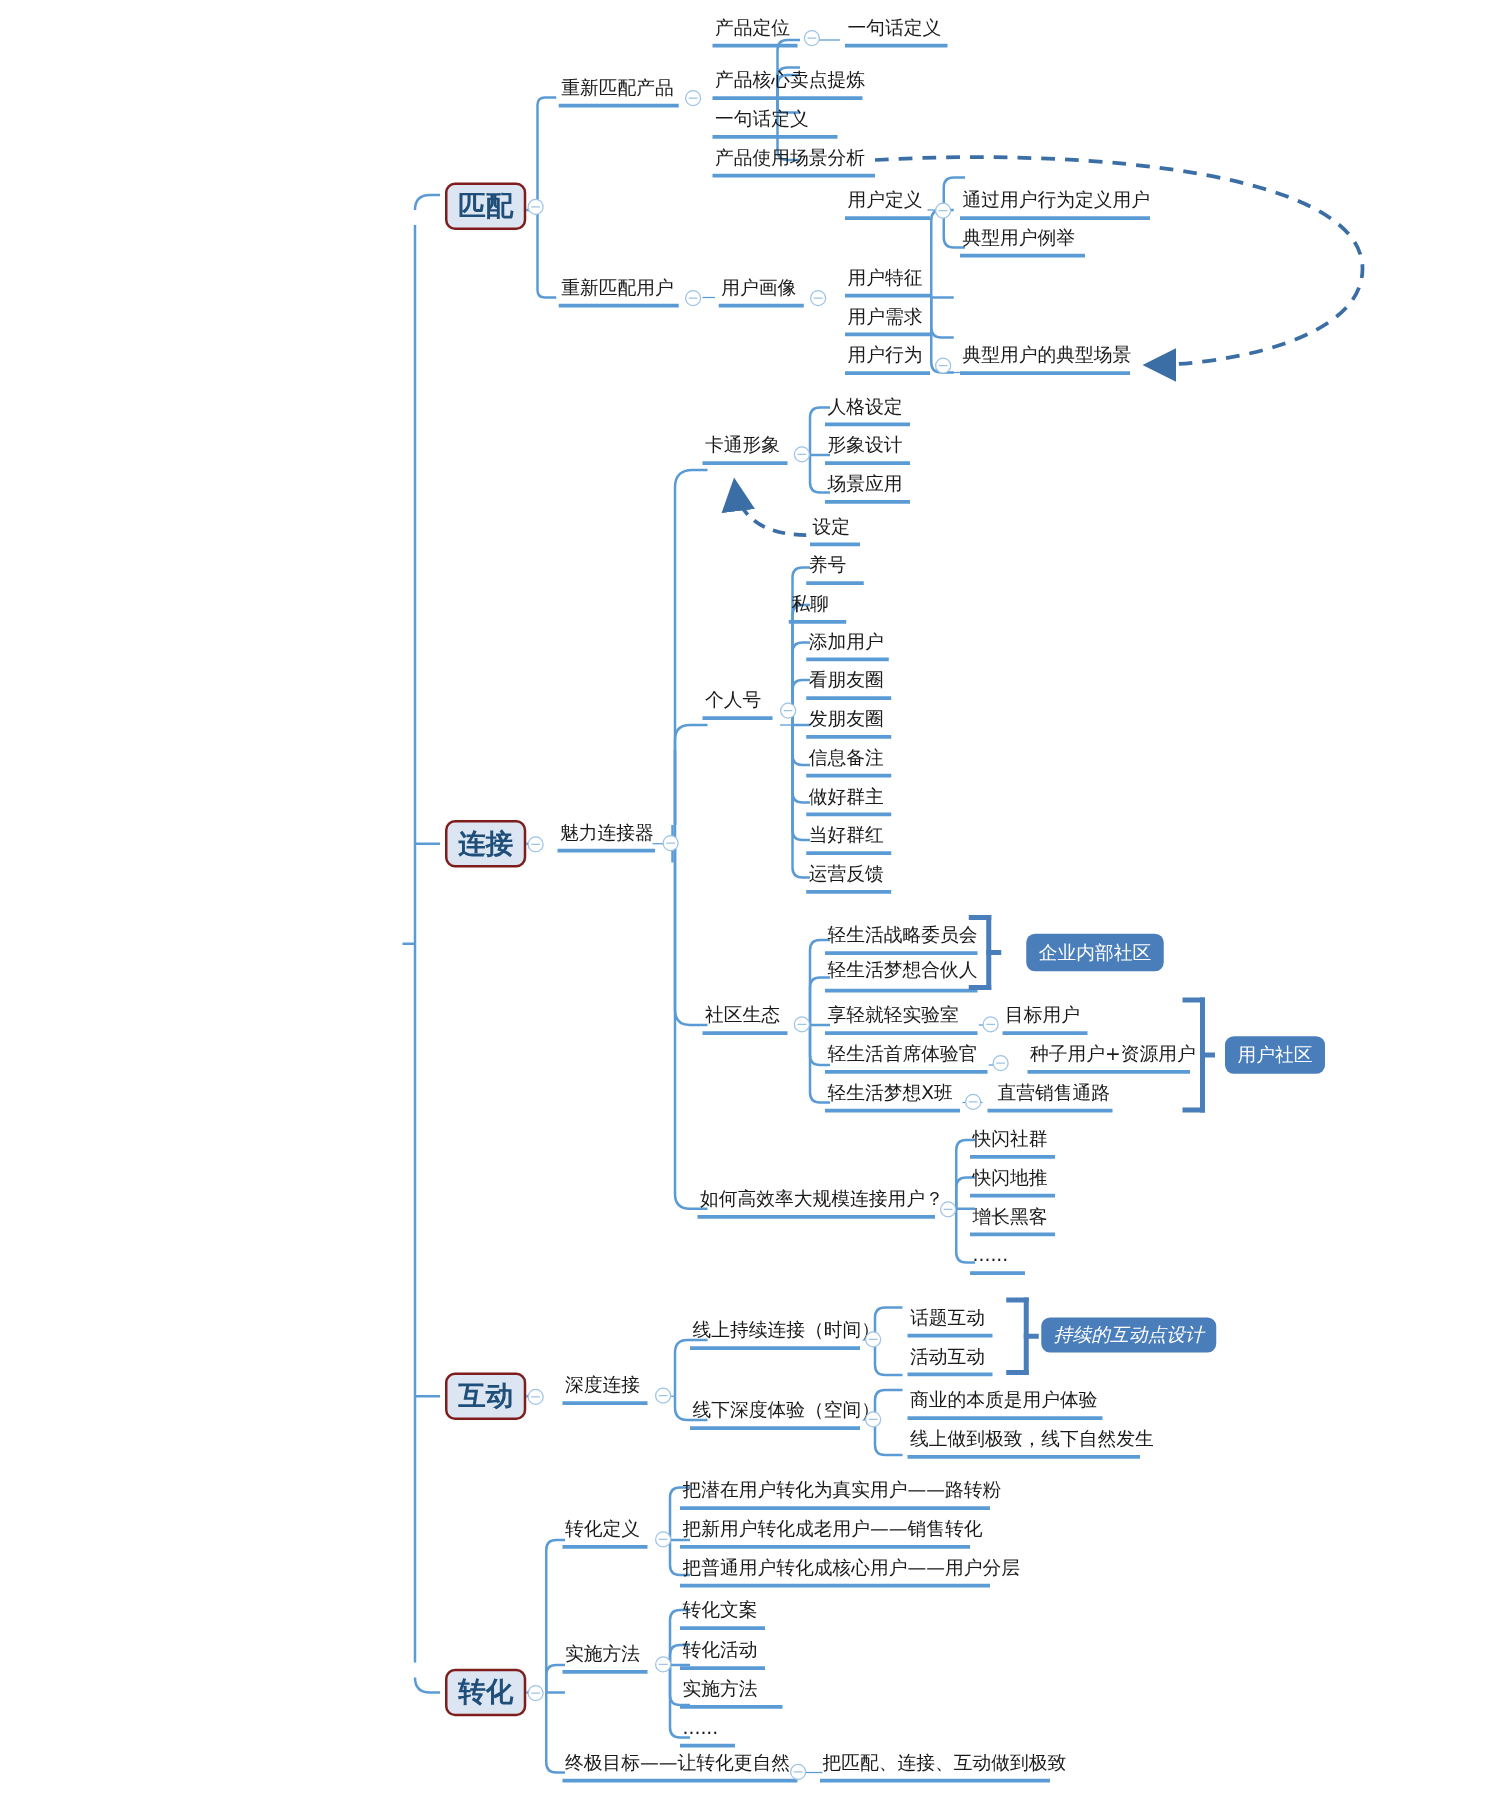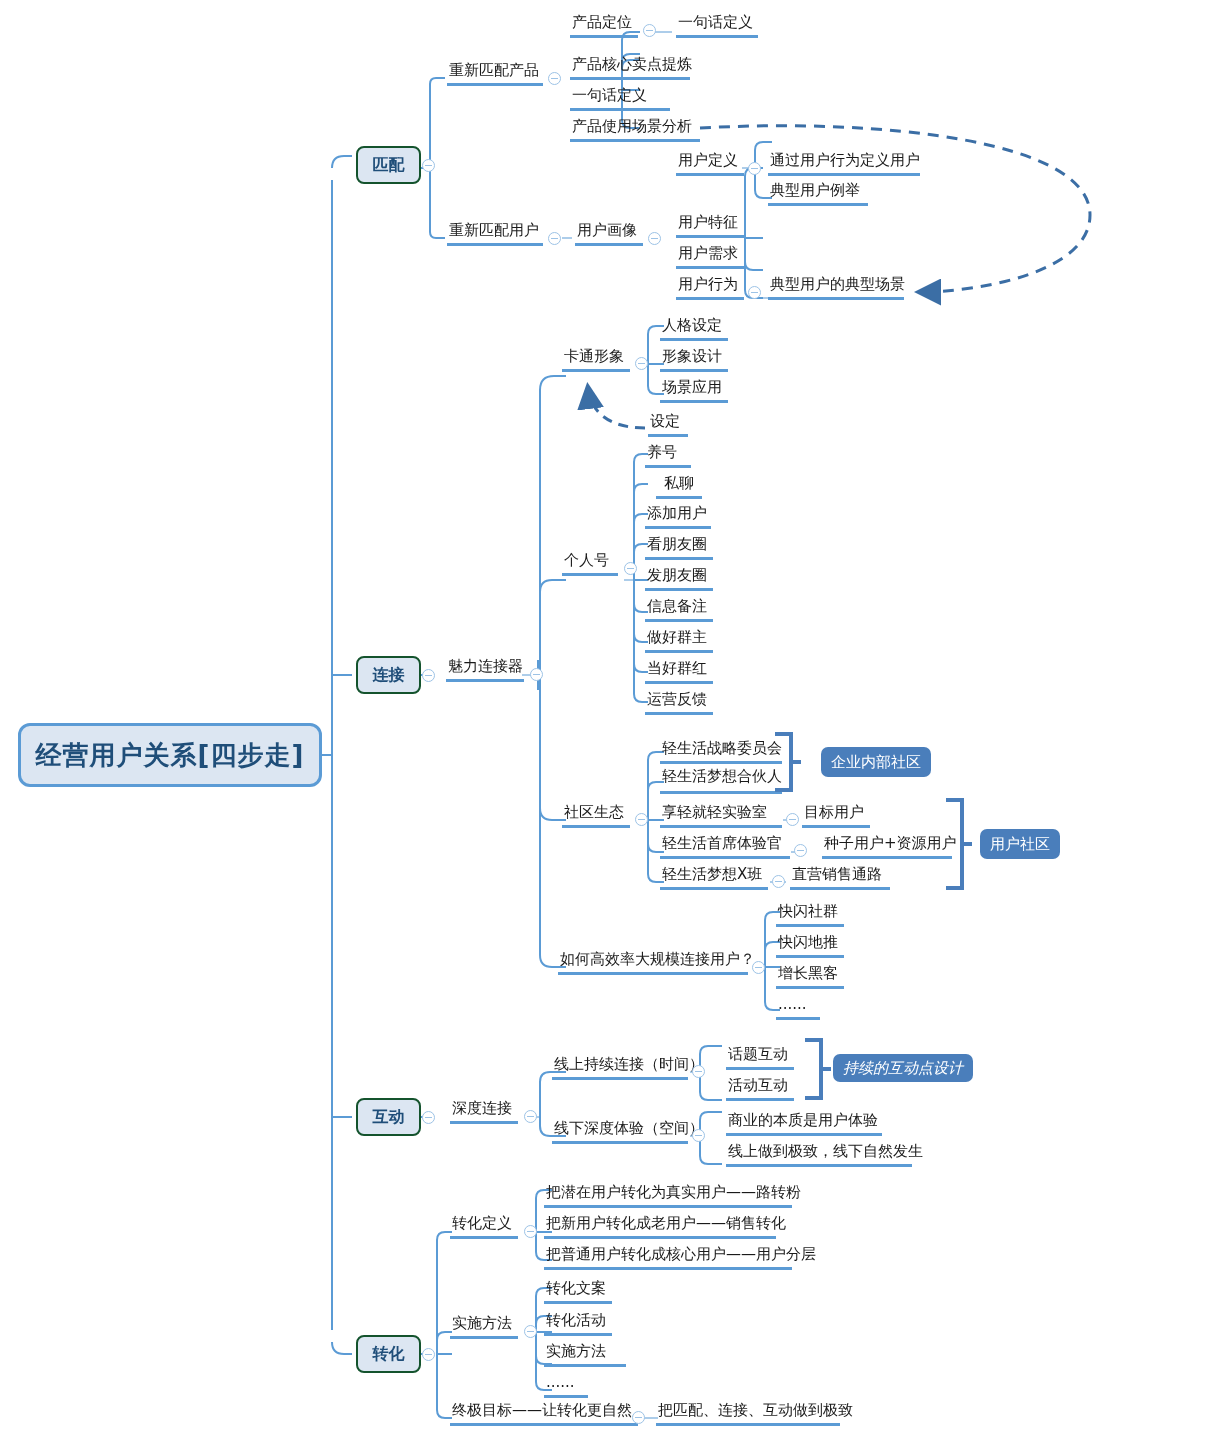--- a/index.html
+++ b/index.html
@@ -22,25 +22,25 @@
     font-size:26px;
     letter-spacing:1px;
     display:flex;align-items:center;justify-content:center;
     box-sizing:border-box;
     white-space:nowrap;
   }
   
   .lv1{
     position:absolute;
     background:#dce6f2;
-    border:2px solid #14532d;
+    border:2px solid #7f1d1d;
     border-radius:8px;
     color:#1f4e79;
     font-weight:bold;
-    font-size:16px;
+    font-size:22px;
     display:flex;align-items:center;justify-content:center;
     box-sizing:border-box;
     white-space:nowrap;
   }
   
   .node{
     position:absolute;
     font-size:15px;
     color:#1a1a1a;
     white-space:nowrap;
@@ -208,23 +208,20 @@
     <path d="M536,1332 L536,1296 q0,-8 8,-8 L552,1288" stroke="#5b9bd5" stroke-width="2" fill="none"></path>
     <path d="M536,1332 L552,1332" stroke="#5b9bd5" stroke-width="2" fill="none"></path>
     <path d="M536,1332 L536,1324 q0,-8 8,-8 L552,1316" stroke="#5b9bd5" stroke-width="2" fill="none"></path>
     <path d="M536,1332 L536,1356 q0,8 8,8 L552,1364" stroke="#5b9bd5" stroke-width="2" fill="none"></path>
     <path d="M536,1332 L536,1382 q0,8 8,8 L552,1390" stroke="#5b9bd5" stroke-width="2" fill="none"></path>
     <path d="M526,1332 L536,1332" stroke="#5b9bd5" stroke-width="1" fill="none"></path>
 
     <path d="M644,1418 L658,1418" stroke="#5b9bd5" stroke-width="1" fill="none"></path>
   </svg>
 
-  <div class="root" style="left:18px;top:723px;width:304px;height:64px;">
-    <span>经营用户关系[四步走]</span>
-  </div>
 
   <div class="lv1" style="left:356px;top:146px;width:65px;height:38px;">
     <span>匹配</span>
   </div>
   <div class="toggle" style="left:422px;top:159px;"></div>
 
   <div class="lv1" style="left:356px;top:656px;width:65px;height:38px;">
     <span>连接</span>
   </div>
   <div class="toggle" style="left:422px;top:669px;"></div>
@@ -275,21 +272,21 @@
   <div class="node ul" style="left:660px;top:315px;width:68px;">人格设定</div>
   <div class="node ul" style="left:660px;top:346px;width:68px;">形象设计</div>
   <div class="node ul" style="left:660px;top:377px;width:68px;">场景应用</div>
 
   <div class="node ul" style="left:648px;top:411px;width:40px;">设定</div>
 
   <div class="node ul" style="left:562px;top:550px;width:56px;">个人号</div>
   <div class="toggle" style="left:624px;top:562px;"></div>
 
   <div class="node ul" style="left:645px;top:442px;width:46px;">养号</div>
-  <div class="node ul" style="left:656px;top:473px;width:46px;text-align:center;">私聊</div>
+  <div class="node ul" style="left:631px;top:473px;width:46px;">私聊</div>
   <div class="node ul" style="left:645px;top:503px;width:66px;">添加用户</div>
   <div class="node ul" style="left:645px;top:534px;width:68px;">看朋友圈</div>
   <div class="node ul" style="left:645px;top:565px;width:68px;">发朋友圈</div>
   <div class="node ul" style="left:645px;top:596px;width:68px;">信息备注</div>
   <div class="node ul" style="left:645px;top:627px;width:68px;">做好群主</div>
   <div class="node ul" style="left:645px;top:658px;width:68px;">当好群红</div>
   <div class="node ul" style="left:645px;top:689px;width:68px;">运营反馈</div>
 
   <div class="node ul" style="left:562px;top:802px;width:68px;">社区生态</div>
   <div class="toggle" style="left:635px;top:813px;"></div>
@@ -299,21 +296,21 @@
   <div class="node ul" style="left:660px;top:802px;width:122px;">享轻就轻实验室</div>
   <div class="toggle" style="left:786px;top:813px;"></div>
   <div class="node ul" style="left:802px;top:802px;width:68px;">目标用户</div>
 
   <div class="node ul" style="left:660px;top:833px;width:130px;">轻生活首席体验官</div>
   <div class="toggle" style="left:794px;top:844px;"></div>
   <div class="node ul" style="left:822px;top:833px;width:130px;">种子用户+资源用户</div>
 
   <div class="node ul" style="left:660px;top:864px;width:108px;">轻生活梦想X班</div>
   <div class="toggle" style="left:772px;top:875px;"></div>
-  <div class="node ul" style="left:790px;top:864px;width:100px;">直营销售通路</div>
+  <div class="node ul" style="left:790px;top:864px;width:100px;text-align:right;">直营销售通路</div>
 
   <div class="node ul" style="left:558px;top:949px;width:190px;">如何高效率大规模连接用户？</div>
   <div class="toggle" style="left:752px;top:961px;"></div>
   <div class="node ul" style="left:776px;top:901px;width:68px;">快闪社群</div>
   <div class="node ul" style="left:776px;top:932px;width:68px;">快闪地推</div>
   <div class="node ul" style="left:776px;top:963px;width:68px;">增长黑客</div>
   <div class="node ul" style="left:776px;top:994px;width:44px;">......</div>
 
   <div class="node ul" style="left:450px;top:1098px;width:68px;">深度连接</div>
   <div class="toggle" style="left:524px;top:1110px;"></div>

